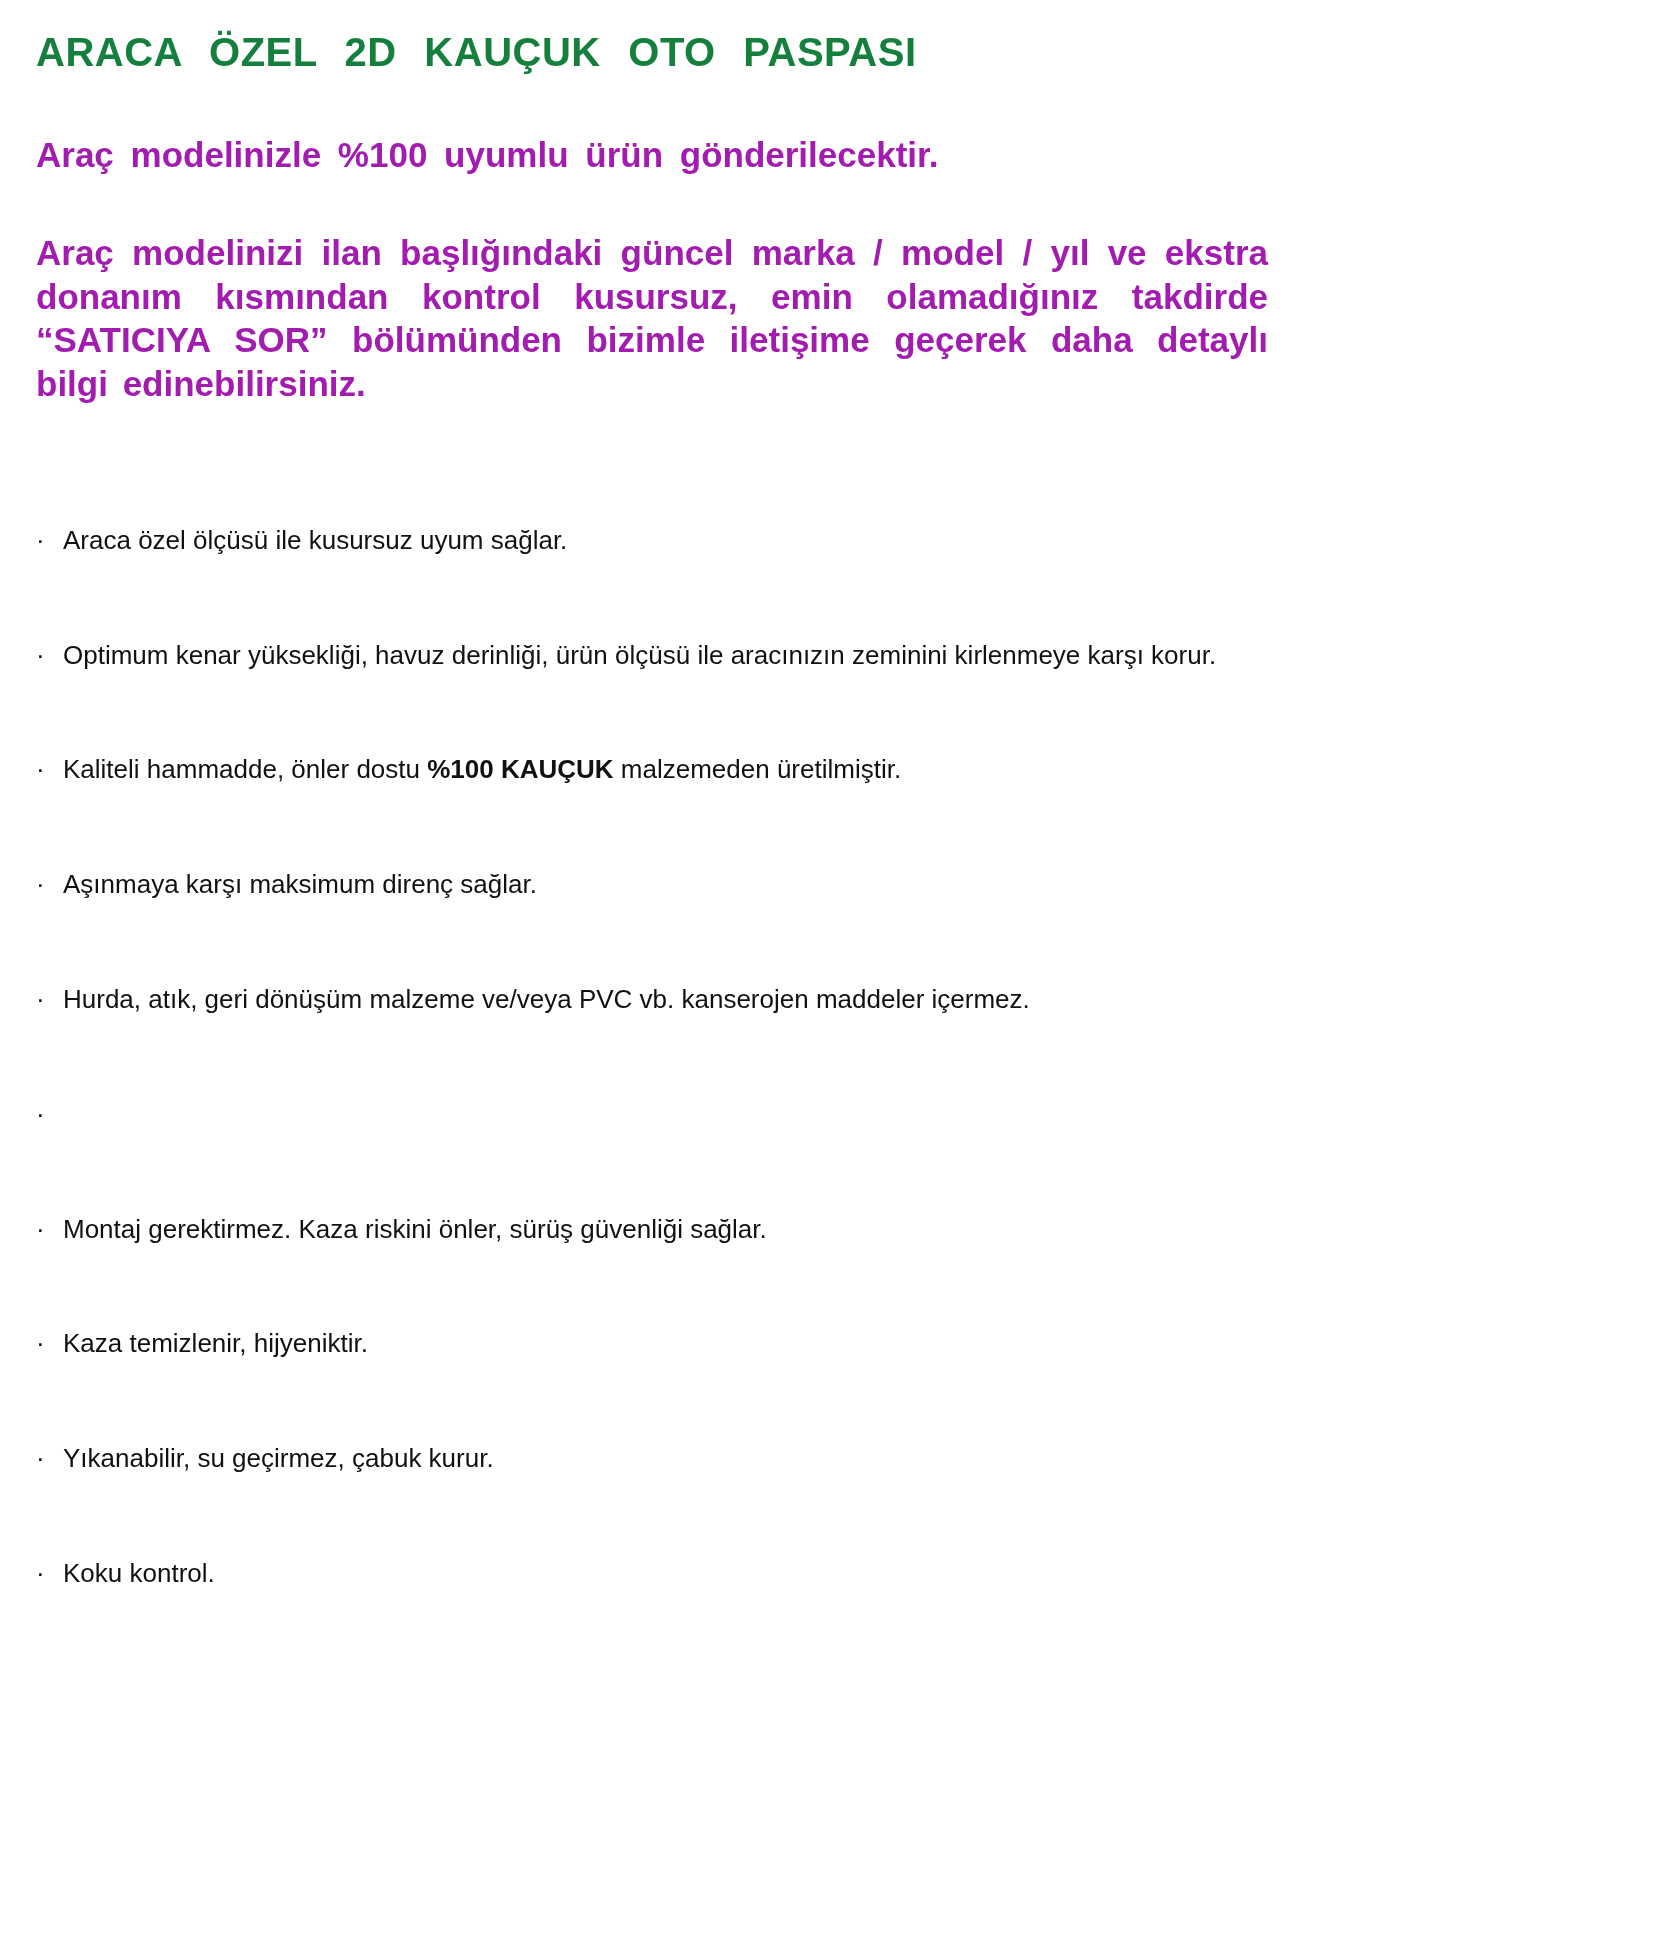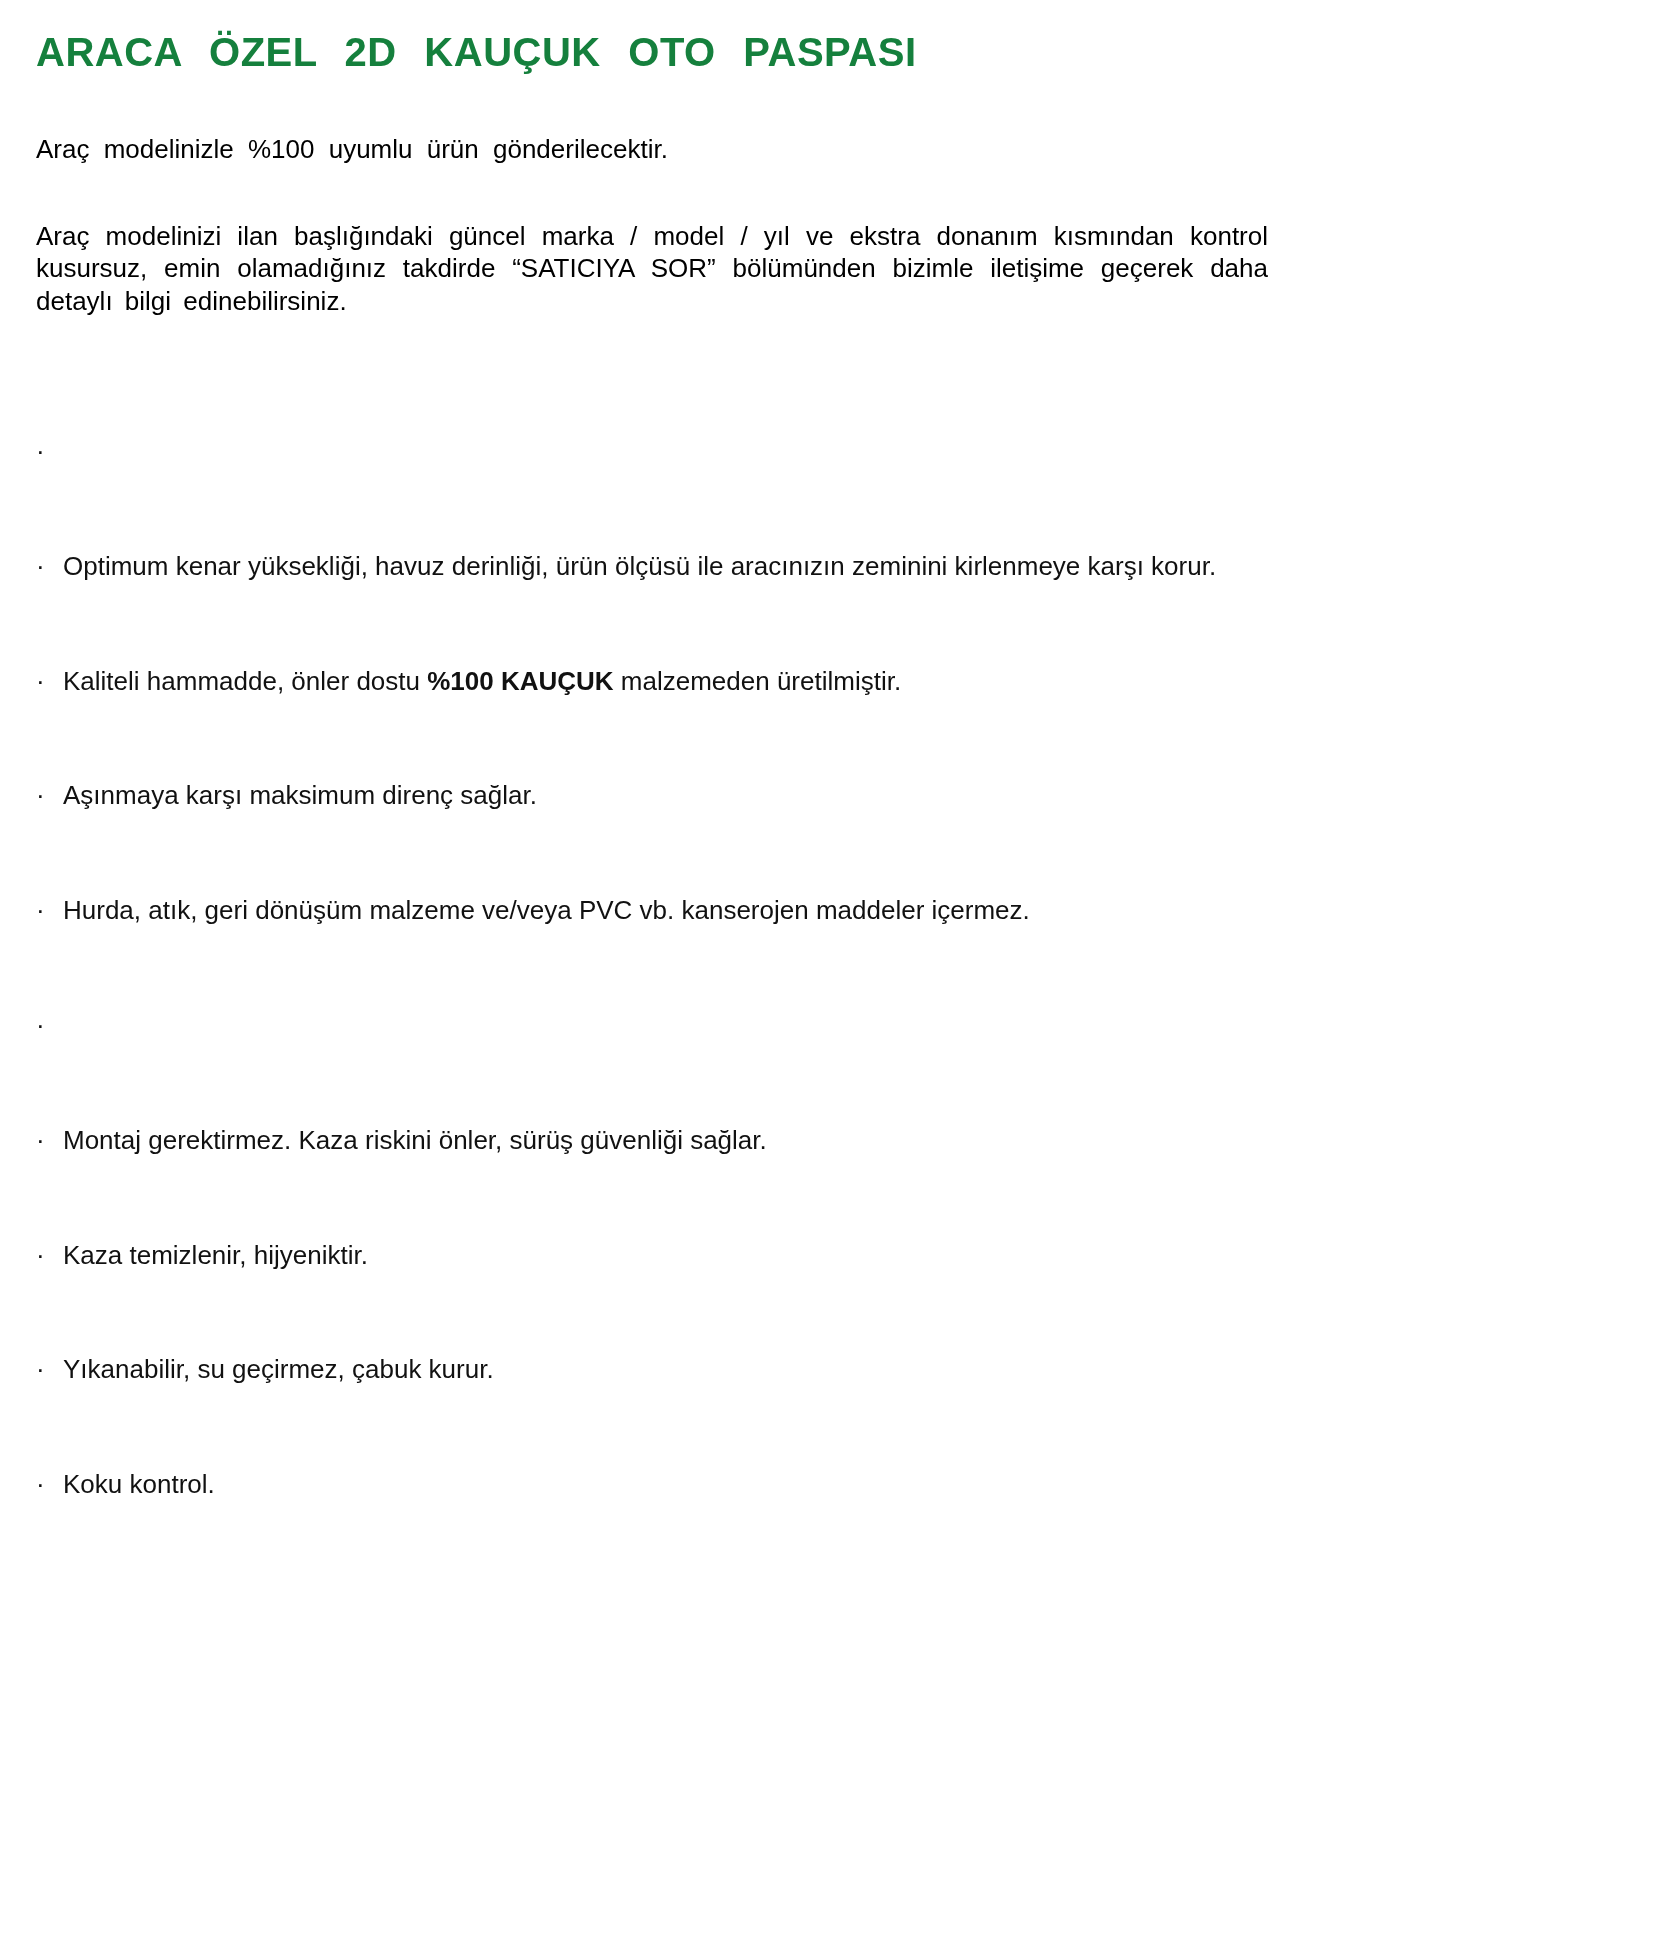--- a/index.html
+++ b/index.html
@@ -14,24 +14,24 @@
   }
   .page-title {
     margin-top: 6px;
     font-size: 40px;
     font-weight: 700;
     letter-spacing: 0.5px;
     word-spacing: 16px;
     color: #15803d;
   }
   .intro {
-    font-size: 26px;
-    font-weight: 400;
+    font-size: 35px;
+    font-weight: 700;
     line-height: 1.25;
-    color: #000000;
+    color: #a21caf;
   }
   .intro-1 {
     margin-top: 58px;
     word-spacing: 7px;
   }
   .intro-2 {
     margin-top: 54px;
     max-width: 1232px;
     text-align: justify;
     word-spacing: 5px;
@@ -67,20 +67,21 @@
   <h1 class="page-title">ARACA ÖZEL 2D KAUÇUK OTO PASPASI</h1>
 
   <p class="intro intro-1">Araç modelinizle %100 uyumlu ürün gönderilecektir.</p>
 
   <p class="intro intro-2">Araç modelinizi ilan başlığındaki güncel marka / model / yıl ve ekstra donanım kısmından kontrol kusursuz, emin olamadığınız takdirde “SATICIYA SOR” bölümünden bizimle iletişime geçerek daha detaylı bilgi edinebilirsiniz.</p>
 
   <div class="feature-list">
 
     <div class="bullet-item">
       <span class="bullet-mark">·</span>
+      <span class="bullet-text"><span>Araca özel ölçüsü ile kusursuz uyum sağlar.</span><span class="bold"></span><span></span></span>
     </div>
 
     <div class="bullet-item">
       <span class="bullet-mark">·</span>
       <span class="bullet-text"><span>Optimum kenar yüksekliği, havuz derinliği, ürün ölçüsü ile aracınızın zeminini kirlenmeye karşı korur.</span><span class="bold"></span><span></span></span>
     </div>
 
     <div class="bullet-item">
       <span class="bullet-mark">·</span>
       <span class="bullet-text"><span>Kaliteli hammadde, önler dostu </span><span class="bold">%100 KAUÇUK</span><span> malzemeden üretilmiştir.</span></span>

